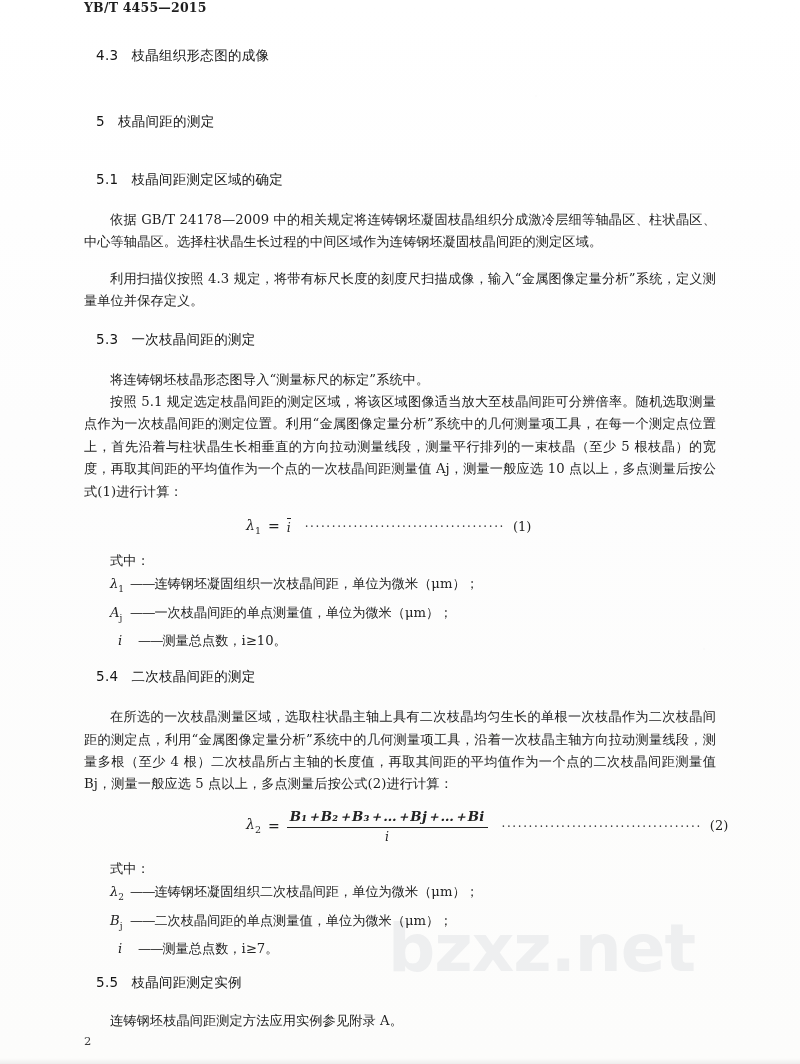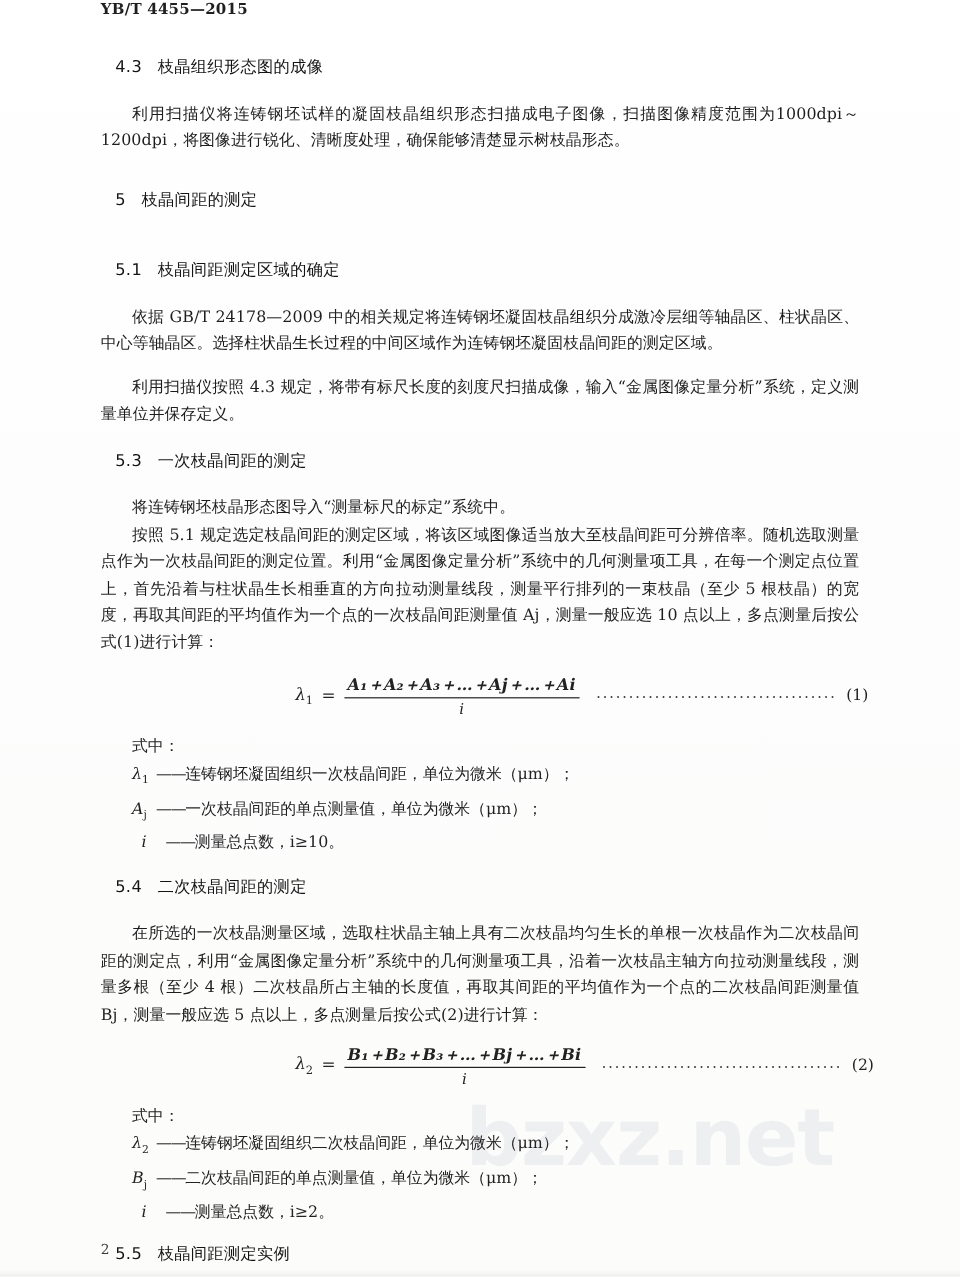--- a/index.html
+++ b/index.html
@@ -204,21 +204,20 @@
   <div class="watermark">bzxz.net</div>
 
   <div class="content">
 
     <div class="running-head">YB/T 4455—2015</div>
 
     <div class="sp-20"></div>
 
     <h2 class="clause"><span class="c-num">4.3</span><span class="c-gap-lg"></span><span>枝晶组织形态图的成像</span></h2>
     <div class="sp-8"></div>
-    <p class="body indent">利用扫描仪将连铸钢坯试样的凝固枝晶组织形态扫描成电子图像，扫描图像精度范围为1000dpi～1200dpi，将图像进行锐化、清晰度处理，确保能够清楚显示树枝晶形态。</p>
 
     <div class="sp-16"></div>
 
     <h2 class="clause"><span class="c-num">5</span><span class="c-gap-lg"></span><span>枝晶间距的测定</span></h2>
 
     <div class="sp-16"></div>
 
     <h2 class="clause"><span class="c-num">5.1</span><span class="c-gap-lg"></span><span>枝晶间距测定区域的确定</span></h2>
     <div class="sp-8"></div>
     <p class="body indent">依据 GB/T 24178—2009 中的相关规定将连铸钢坯凝固枝晶组织分成激冷层细等轴晶区、柱状晶区、中心等轴晶区。选择柱状晶生长过程的中间区域作为连铸钢坯凝固枝晶间距的测定区域。</p>
@@ -234,21 +233,20 @@
     <div class="sp-8"></div>
     <p class="body indent">将连铸钢坯枝晶形态图导入“测量标尺的标定”系统中。</p>
     <p class="body indent">按照 5.1 规定选定枝晶间距的测定区域，将该区域图像适当放大至枝晶间距可分辨倍率。随机选取测量点作为一次枝晶间距的测定位置。利用“金属图像定量分析”系统中的几何测量项工具，在每一个测定点位置上，首先沿着与柱状晶生长相垂直的方向拉动测量线段，测量平行排列的一束枝晶（至少 5 根枝晶）的宽度，再取其间距的平均值作为一个点的一次枝晶间距测量值 Aj，测量一般应选 10 点以上，多点测量后按公式(1)进行计算：</p>
 
     <div class="sp-14"></div>
 
     <div class="mathline">
       <span class="lhs"><span>λ</span><sub>1</sub></span>
       <span class="eq">=</span>
       <span class="frac">
-        <span class="num">A₁＋A₂＋A₃＋…＋Aj＋…＋Ai</span>
         <span class="bar"></span>
         <span class="den">i</span>
       </span>
       <span class="leader">·····································</span>
       <span class="eqnum">(1)</span>
     </div>
 
     <div class="sp-14"></div>
 
     <div class="where-head">式中：</div>
@@ -302,21 +300,21 @@
         <span class="txt">连铸钢坯凝固组织二次枝晶间距，单位为微米（μm）；</span>
       </div>
       <div class="defrow">
         <span class="sym"><span>B</span><sub>j</sub></span>
         <span class="dash">——</span>
         <span class="txt">二次枝晶间距的单点测量值，单位为微米（μm）；</span>
       </div>
       <div class="defrow narrow">
         <span class="sym"><span>i</span></span>
         <span class="dash">——</span>
-        <span class="txt">测量总点数，i≥2。</span>
+        <span class="txt">测量总点数，i≥7。</span>
       </div>
     </div>
 
     <div class="sp-2"></div>
 
     <h2 class="clause"><span class="c-num">5.5</span><span class="c-gap-lg"></span><span>枝晶间距测定实例</span></h2>
     <div class="sp-6"></div>
     <p class="body indent">连铸钢坯枝晶间距测定方法应用实例参见附录 A。</p>
 
     <div class="sp-26"></div>

